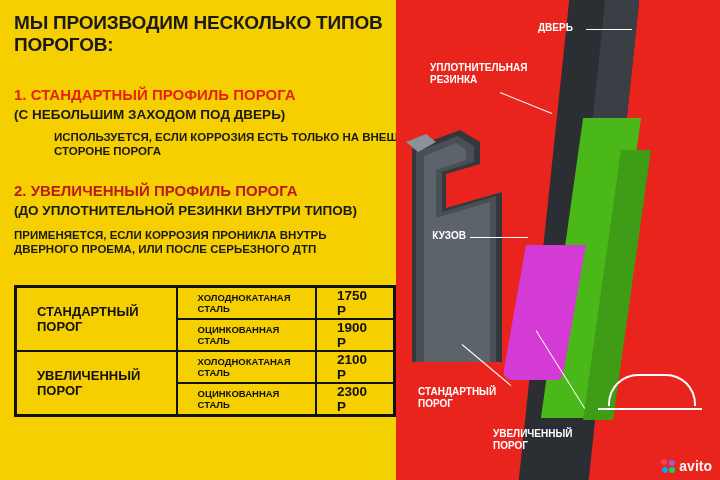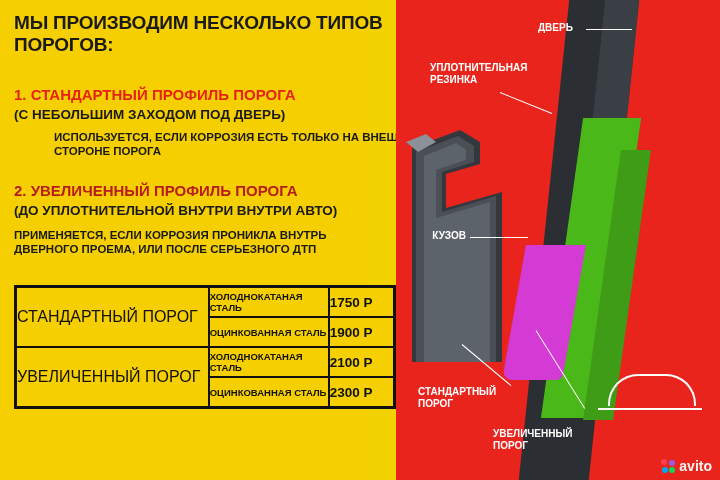--- a/index.html
+++ b/index.html
@@ -11,22 +11,22 @@
   .headline{position:absolute;left:14px;top:12px;width:370px;font-size:19px;line-height:22px;font-weight:bold;color:#1a1a1a;letter-spacing:-0.2px;}
   .item1-title{position:absolute;left:14px;top:86px;width:372px;font-size:15px;font-weight:bold;color:#e42313;line-height:17px;}
   .item1-sub{position:absolute;left:14px;top:107px;width:372px;font-size:13.5px;font-weight:bold;color:#1a1a1a;line-height:16px;}
   .item1-desc{position:absolute;left:14px;top:130px;width:372px;font-size:11.5px;font-weight:bold;color:#1a1a1a;line-height:14px;margin-left:40px;}
   .item2-title{position:absolute;left:14px;top:182px;width:372px;font-size:15px;font-weight:bold;color:#b91c1c;line-height:17px;}
   .item2-sub{position:absolute;left:14px;top:203px;width:372px;font-size:13.5px;font-weight:bold;color:#1a1a1a;line-height:16px;}
   .item2-desc{position:absolute;left:14px;top:228px;width:372px;font-size:11.5px;font-weight:bold;color:#1a1a1a;line-height:14px;}
 
   
   .ptable{position:absolute;left:14px;top:285px;width:382px;border:3px solid #111;border-collapse:collapse;background:#f5cf00;}
-  .ptable td{border:2px solid #111;padding:0 0;color:#111;vertical-align:middle;}
-  .c-name{width:196px;font-size:16px;font-weight:normal;height:56px;}
+  .ptable td{border:2px solid #111;padding:0 20px;color:#111;vertical-align:middle;}
+  .c-name{width:196px;font-size:13px;font-weight:bold;height:56px;}
   .c-mat{width:120px;font-size:9.5px;font-weight:bold;height:28px;}
   .c-price{width:66px;font-size:13.5px;font-weight:bold;height:28px;text-align:left;}
 
   
   .right{position:absolute;left:396px;top:0;width:324px;height:480px;background:#6d28d9;overflow:hidden;}
   .redbg{position:absolute;inset:0;background:#e8241c;}
   .darkstrip{position:absolute;left:148px;top:0;width:70px;height:480px;background:#2b2e33;transform:skewX(-6deg);}
   .darkstrip2{position:absolute;left:196px;top:0;width:34px;height:250px;background:#3a3f45;transform:skewX(-6deg);}
 
   
@@ -60,21 +60,21 @@
 <div id="root">
 
   <div class="left">
     <div class="headline">МЫ ПРОИЗВОДИМ НЕСКОЛЬКО ТИПОВ ПОРОГОВ:</div>
 
     <div class="item1-title">1. СТАНДАРТНЫЙ ПРОФИЛЬ ПОРОГА</div>
     <div class="item1-sub">(С НЕБОЛЬШИМ ЗАХОДОМ ПОД ДВЕРЬ)</div>
     <div class="item1-desc">ИСПОЛЬЗУЕТСЯ, ЕСЛИ КОРРОЗИЯ ЕСТЬ ТОЛЬКО НА ВНЕШНЕЙ СТОРОНЕ ПОРОГА</div>
 
     <div class="item2-title">2. УВЕЛИЧЕННЫЙ ПРОФИЛЬ ПОРОГА</div>
-    <div class="item2-sub">(ДО УПЛОТНИТЕЛЬНОЙ ВНУТРИ ВНУТРИ АВТО)</div>
+    <div class="item2-sub">(ДО УПЛОТНИТЕЛЬНОЙ РЕЗИНКИ ВНУТРИ ТИПОВ)</div>
     <div class="item2-desc">ПРИМЕНЯЕТСЯ, ЕСЛИ КОРРОЗИЯ ПРОНИКЛА ВНУТРЬ ДВЕРНОГО ПРОЕМА, ИЛИ ПОСЛЕ СЕРЬЕЗНОГО ДТП</div>
 
     <table class="ptable">
       <tbody>
           <tr>
         <td class="c-name" rowspan="2">СТАНДАРТНЫЙ ПОРОГ</td>
         <td class="c-mat">ХОЛОДНОКАТАНАЯ СТАЛЬ</td>
         <td class="c-price">1750 Р</td>
       </tr>
       <tr>

